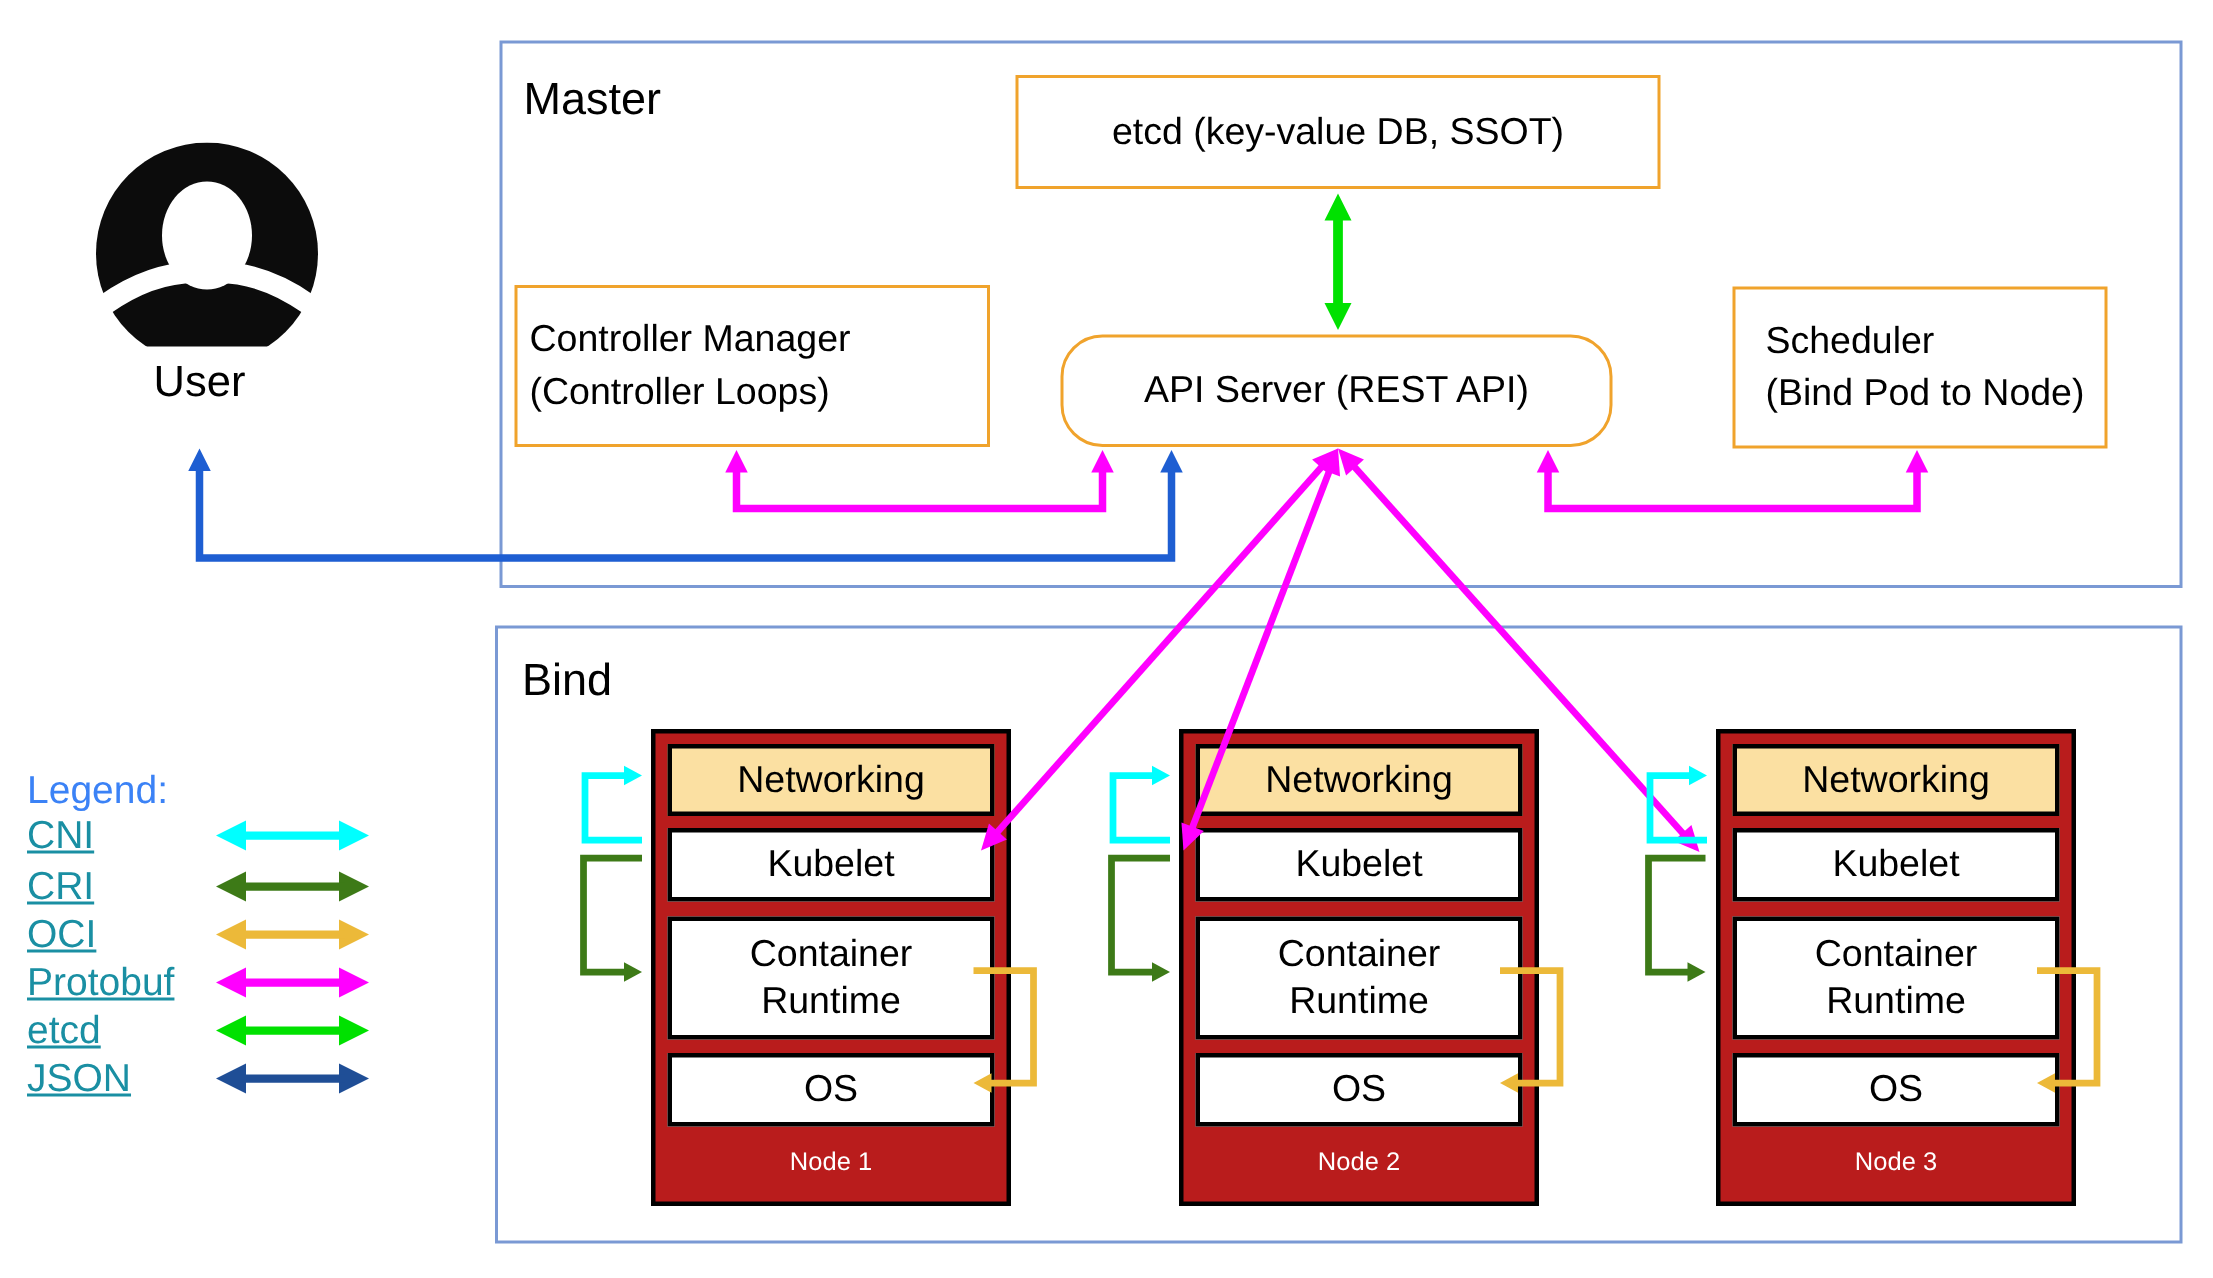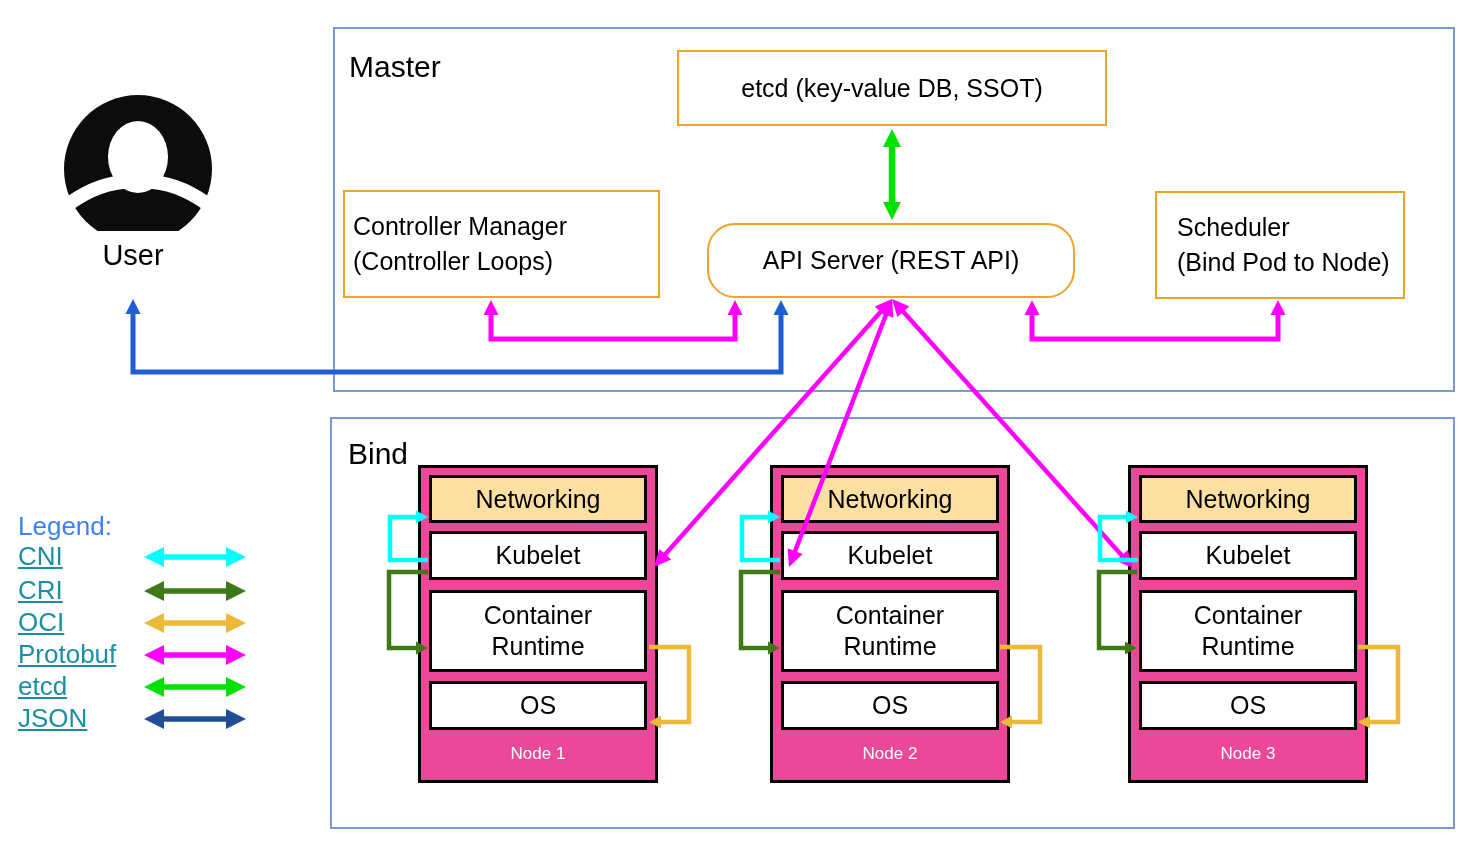--- a/index.html
+++ b/index.html
@@ -6,21 +6,21 @@
   .canvas{
     position:relative;width:1475px;height:852px;background:#ffffff;overflow:hidden;
     font-family:"Liberation Sans","DejaVu Sans",sans-serif;color:#000;
   }
   .region{position:absolute;border:2px solid #7a99d4;background:transparent;z-index:1;}
   .region-title{position:absolute;font-size:30px;color:#000;z-index:2;}
   .obox{position:absolute;border:2.5px solid #f0a32c;background:#fff;z-index:2;
         display:flex;align-items:center;font-size:25px;line-height:35px;white-space:pre-line;}
   .obox.center{justify-content:center;text-align:center;}
   .obox.left{justify-content:flex-start;text-align:left;}
-  .node{position:absolute;top:465px;width:240px;height:318px;background:#ec4899;border:3px solid #000;box-sizing:border-box;z-index:2;}
+  .node{position:absolute;top:486px;width:240px;height:318px;background:#b91c1c;border:3px solid #000;box-sizing:border-box;z-index:2;margin-left:16px;}
   .layer{position:absolute;left:8px;right:8px;border:3px solid #000;background:#fff;box-sizing:border-box;
          display:flex;align-items:center;justify-content:center;text-align:center;
          font-size:25px;line-height:31px;white-space:pre-line;}
   .layer.networking{background:#fbe0a2;}
   .node-name{position:absolute;left:0;right:0;top:276px;text-align:center;color:#fff;font-size:17px;}
   .legend-title{position:absolute;left:18px;font-size:26px;color:#3b82f6;z-index:2;}
   .legend-item{position:absolute;left:18px;height:32px;font-size:26px;z-index:2;}
   .legend-item a{color:#1a8fa3;text-decoration:underline;cursor:pointer;}
   #user-icon{position:absolute;left:62px;top:95px;z-index:2;}
   .user-label{position:absolute;left:58px;top:239px;width:150px;text-align:center;font-size:29px;z-index:2;}

